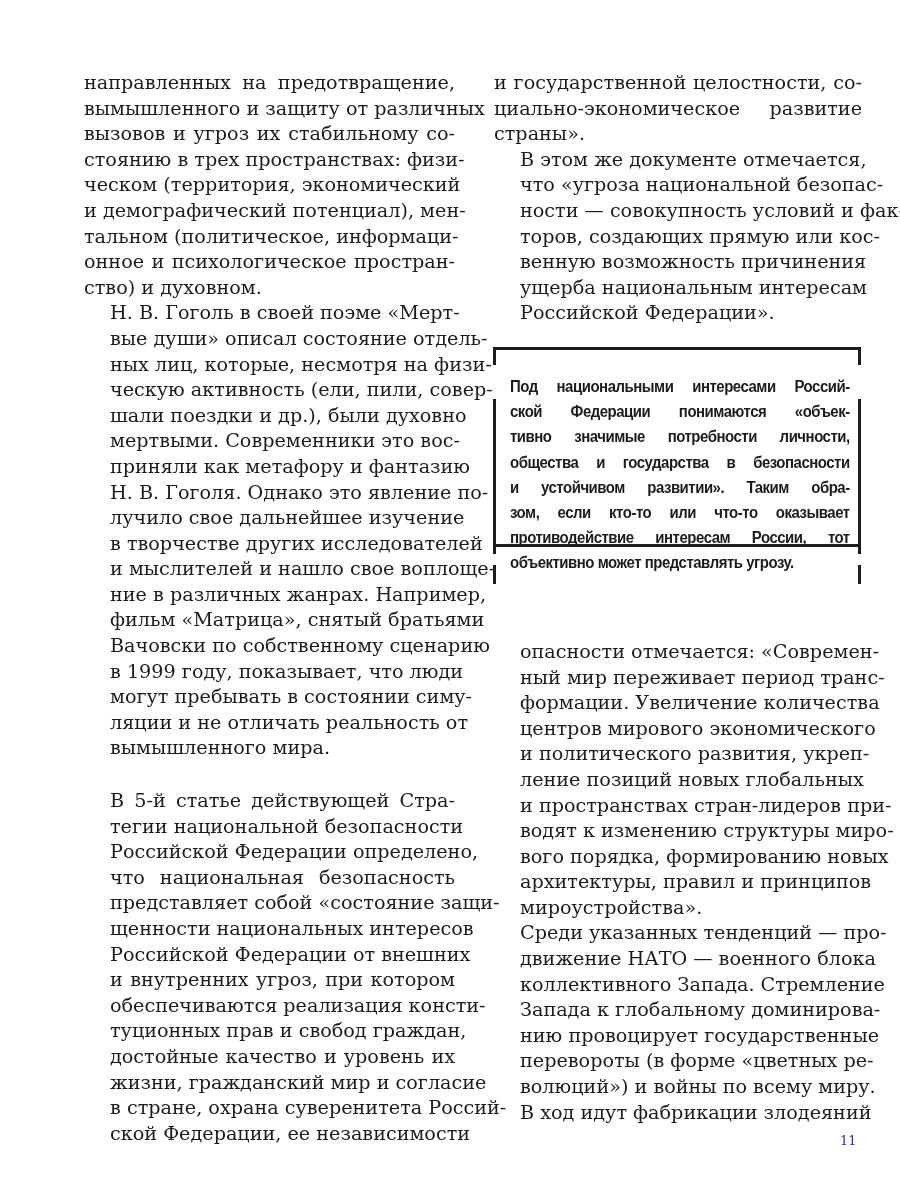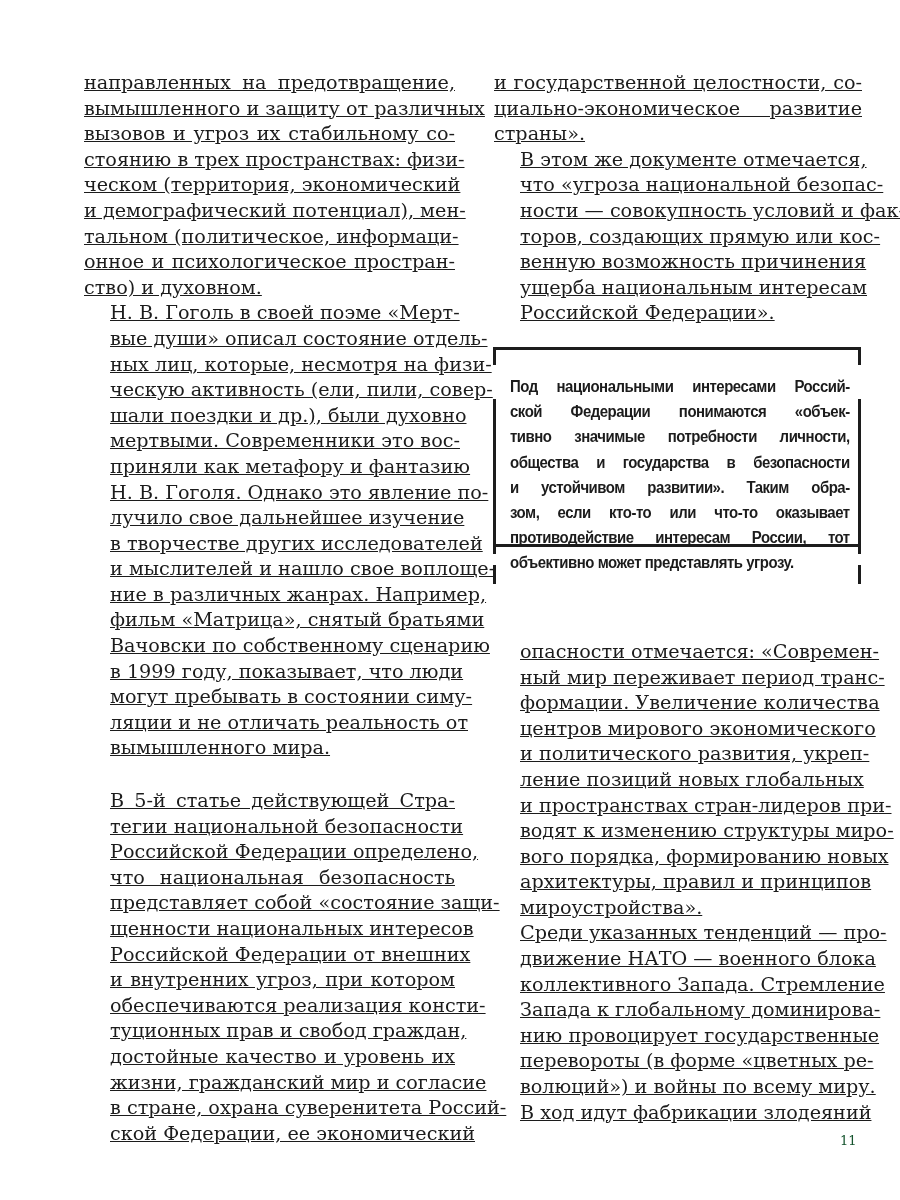--- a/index.html
+++ b/index.html
@@ -10,21 +10,20 @@
       overflow: hidden;
       color: #1c1c1c;
     }
     .col {
       position: absolute;
       font-family: "DejaVu Serif", serif;
       font-size: 19.2px;
       line-height: 25.6px;
       text-align: justify;
       hyphens: manual;
-      text-decoration: underline;
     }
     #col-left { left: 84px; top: 70px; width: 371px; }
     #col-right { left: 494px; top: 70px; width: 368px; }
     .col p { margin: 0; text-indent: 0; }
     .col p.ind { text-indent: 26px; }
     .line { display: block; text-align: justify; text-align-last: justify; white-space: nowrap; overflow: visible; }
     .line.last { text-align-last: left; }
     .gap { height: 27px; }
 
     #callout {
@@ -57,21 +56,21 @@
       transform: scaleX(0.86);
       transform-origin: left top;
     }
     #callout .callout-text .line { width: 395px; }
 
     #page-number {
       position: absolute;
       left: 840px; top: 1133px;
       font-family: "DejaVu Serif", serif;
       font-size: 13px;
-      color: #14532d;
+      color: #4c1d95;
     }
   </style>
 </head>
 <body>
 
 <div id="col-left" class="col">
   <p>
       <span class="line">направленных на предотвращение,</span>
       <span class="line">вымышленного и защиту от различных</span>
       <span class="line">вызовов и угроз их стабильному со-</span>
@@ -110,21 +109,21 @@
       <span class="line">что национальная безопасность</span>
       <span class="line">представляет собой «состояние защи-</span>
       <span class="line">щенности национальных интересов</span>
       <span class="line">Российской Федерации от внешних</span>
       <span class="line">и внутренних угроз, при котором</span>
       <span class="line">обеспечиваются реализация консти-</span>
       <span class="line">туционных прав и свобод граждан,</span>
       <span class="line">достойные качество и уровень их</span>
       <span class="line">жизни, гражданский мир и согласие</span>
       <span class="line">в стране, охрана суверенитета Россий-</span>
-      <span class="line last">ской Федерации, ее экономический</span>
+      <span class="line last">ской Федерации, ее независимости</span>
     </p>
 </div>
 
 <div id="col-right" class="col">
   <p>
       <span class="line">и государственной целостности, со-</span>
       <span class="line">циально-экономическое развитие</span>
       <span class="line last">страны».</span>
     </p>
   <p class="ind">

